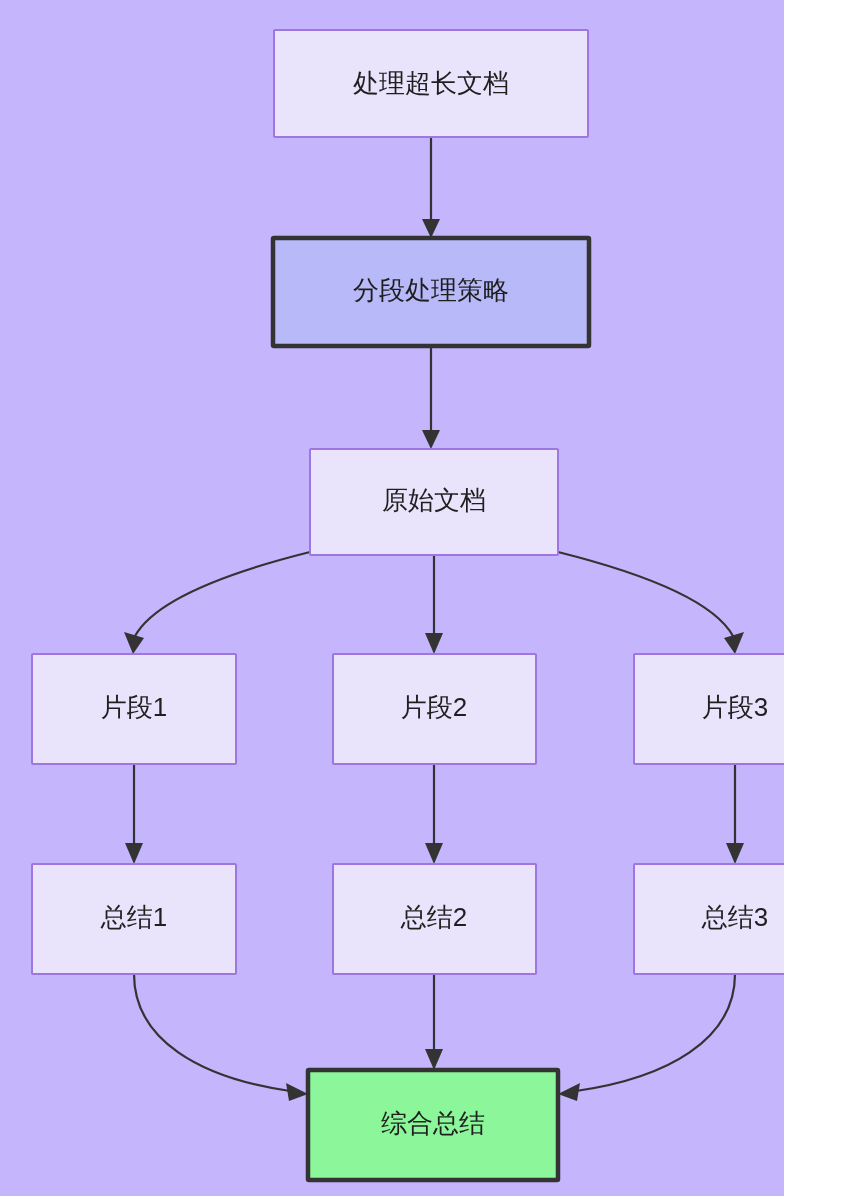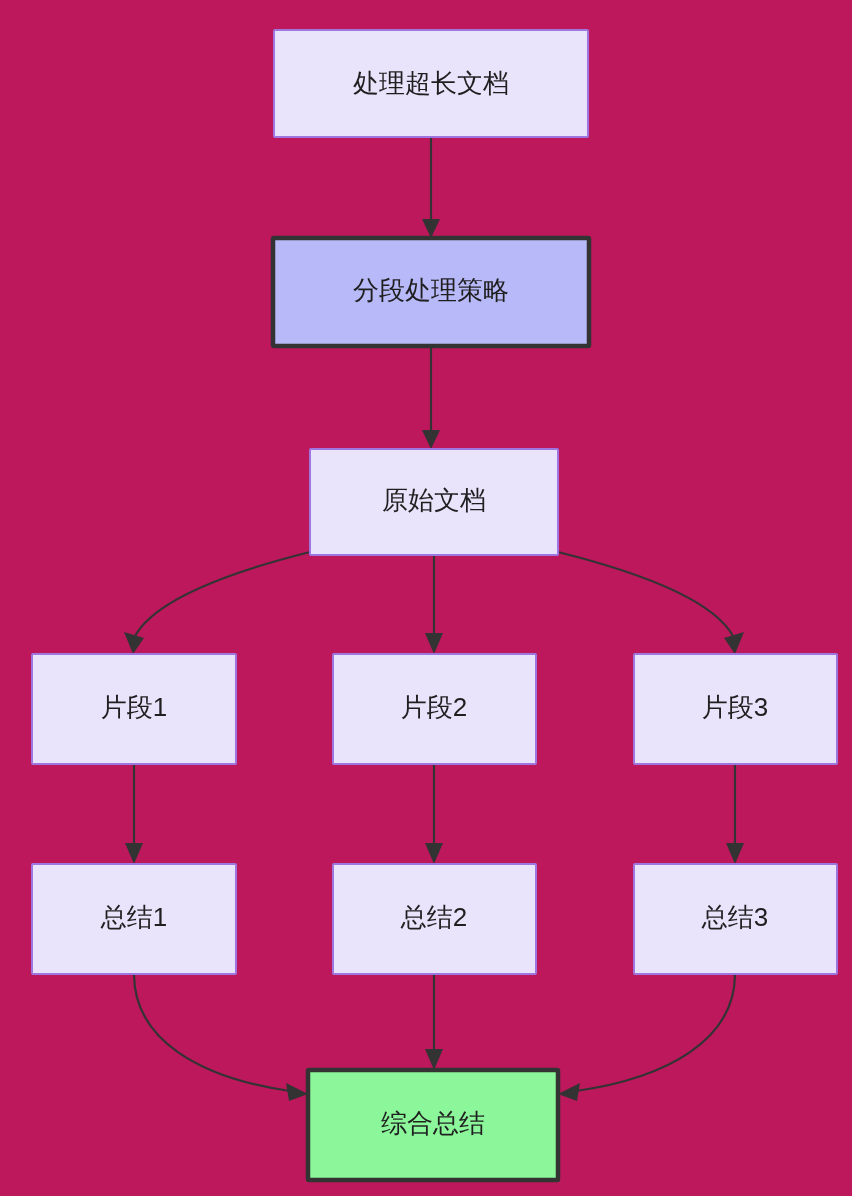--- a/index.html
+++ b/index.html
@@ -5,23 +5,23 @@
   html, body {
     margin: 0;
     padding: 0;
     background: #ffffff;
   }
   body {
     font-family: "Liberation Sans", "DejaVu Sans", sans-serif;
   }
   #diagram-canvas {
     position: relative;
-    width: 852px;
+    width: 784px;
     height: 1196px;
-    background: #be185d;
+    background: #c4b5fd;
     overflow: hidden;
   }
   svg.flow {
     position: absolute;
     top: 0;
     left: 0;
     width: 852px;
     height: 1196px;
     display: block;
   }

